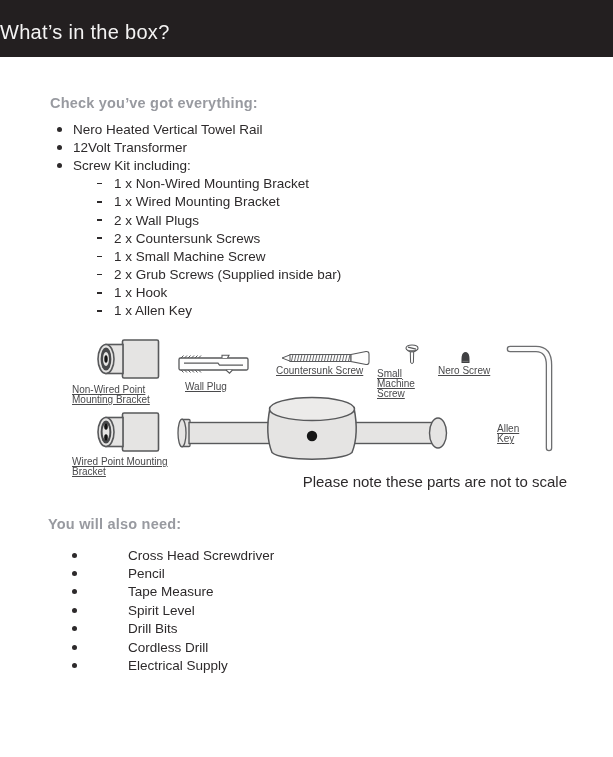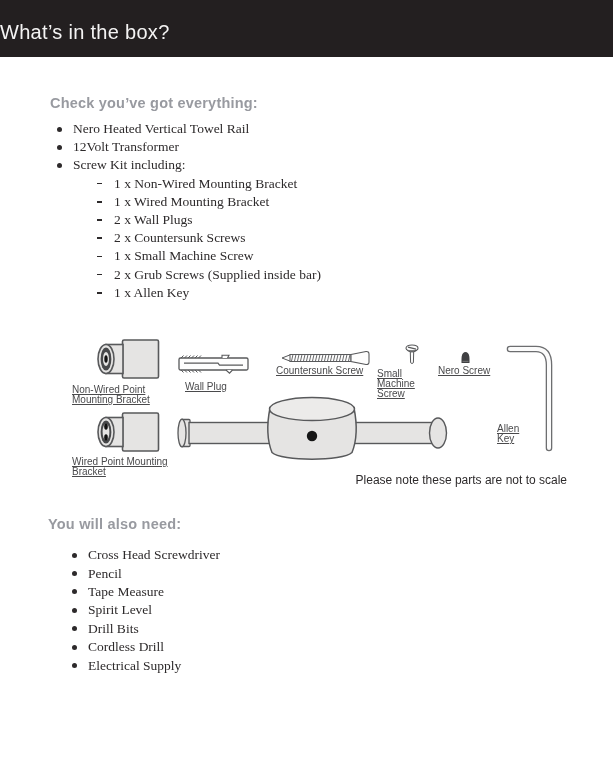--- a/index.html
+++ b/index.html
@@ -15,45 +15,45 @@
   .header .title {
     color:var(--header-text,#f4f3f3); font-size:20px; font-weight:400;
     letter-spacing:.3px; position:relative; top:4px;
   }
   .gray-heading {
     position:absolute; font-size:14.5px; font-weight:bold;
     color:var(--heading-gray,#989aa0); letter-spacing:.2px;
   }
   #check-heading { left:50px; top:95px; }
   #need-heading  { left:48px; top:516px; }
-  .list { position:absolute;font-family:Liberation Serif, serif; }
+  .list { position:absolute; }
   #checklist { left:57px; top:120px; }
   #needlist  { left:72px; top:546px; }
   .row {
     display:flex; align-items:center; height:18.2px;
     font-size:13.5px; color:var(--body-text,#2d2a2b); white-space:nowrap;
   }
-  #needlist .row { height:18.4px; }
+  #needlist .row { height:18.4px;gap:40px; }
   .row .dot {
     width:5px; height:5px; border-radius:50%;
     background:var(--body-text,#2d2a2b); margin-right:11px; flex:0 0 auto;
   }
   .sub { margin-left:40px; }
   .sub .dash {
     width:5px; height:1.6px; background:var(--body-text,#2d2a2b);
     margin-right:12px; flex:0 0 auto;
   }
   .part { position:absolute; }
   .plabel {
     position:absolute; font-size:10px; line-height:10px; text-align:left;
     color:#4a4a4c;
     text-decoration:underline;
   }
   .note {
-    position:absolute; right:46px; top:473px; font-size:12px;
+    position:absolute; right:46px; top:473px; font-size:15px;
     color:var(--body-text,#2d2a2b);
   }
   svg { display:block; overflow:visible; }
   .pf { fill:var(--part-fill,#e5e4e3); }
   .ps { stroke:var(--part-stroke,#58595b); }
   .wf { fill:#fdfdfd; }
 </style>
 </head>
 <body>
 
@@ -94,20 +94,24 @@
         <span class="dash"></span>
         <span>2 x Countersunk Screws</span>
       </div>
     <div class="row sub">
         <span class="dash"></span>
         <span>1 x Small Machine Screw</span>
       </div>
     <div class="row sub">
         <span class="dash"></span>
         <span>2 x Grub Screws (Supplied inside bar)</span>
+      </div>
+    <div class="row sub">
+        <span class="dash"></span>
+        <span>1 x Hook</span>
       </div>
     <div class="row sub">
         <span class="dash"></span>
         <span>1 x Allen Key</span>
       </div>
   </div>
 
   <div>
 
     <svg class="part" style="left:93px; top:338px;" width="68" height="42" viewBox="0 0 68 42">

